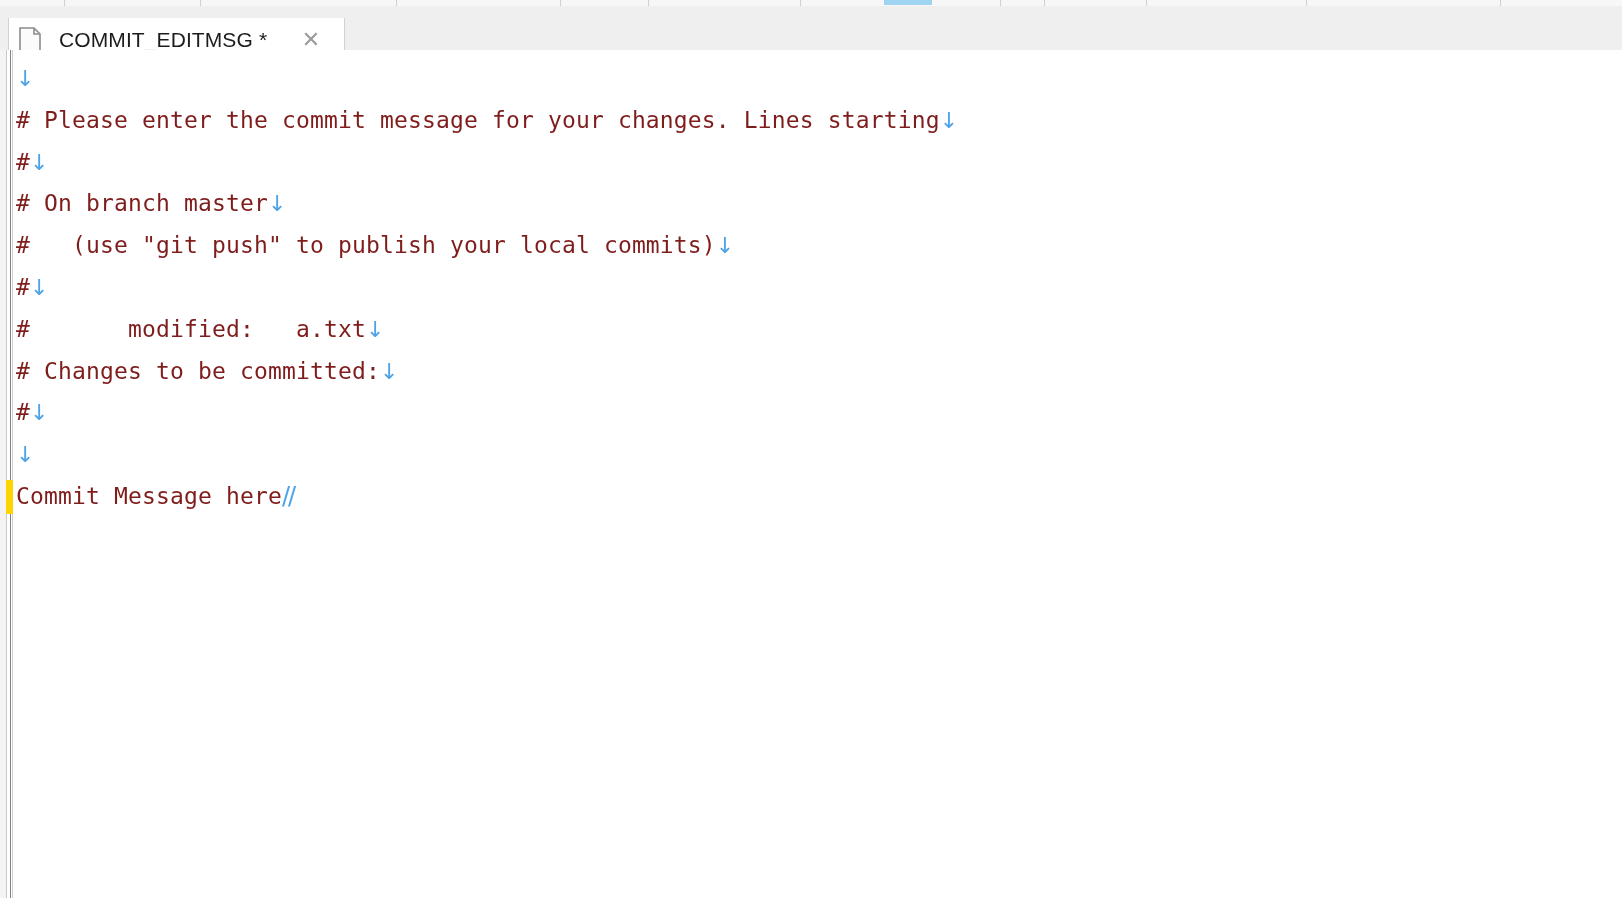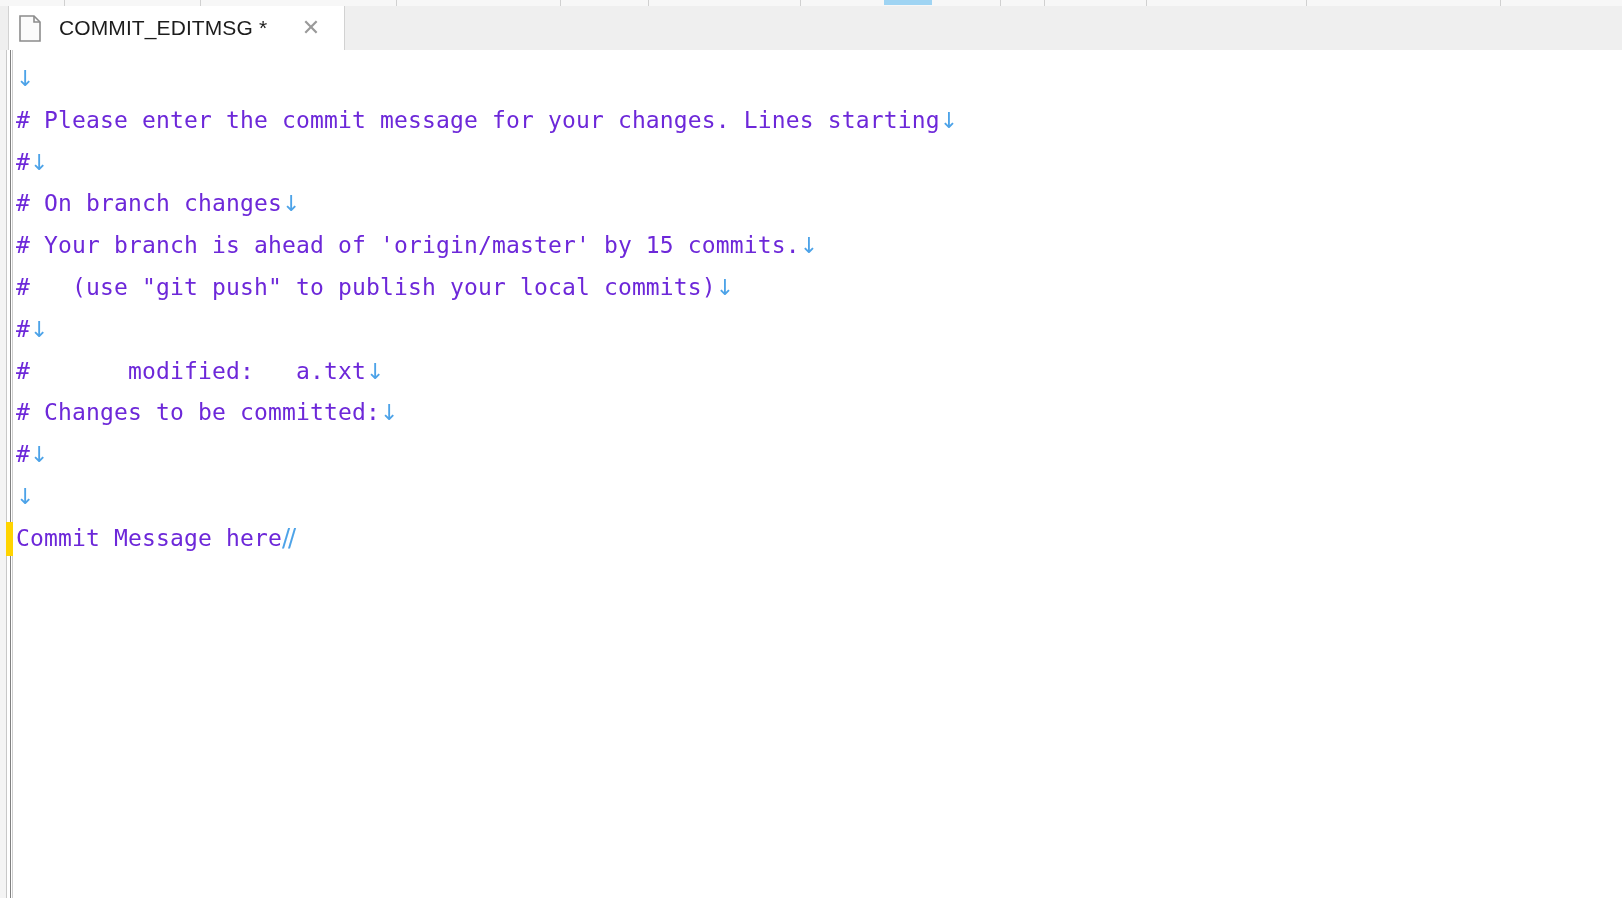--- a/index.html
+++ b/index.html
@@ -49,21 +49,21 @@
   .tabbar {
     position: absolute;
     left: 0; top: 6px;
     width: 1622px;
     height: 44px;
     background: #efefef;
     border-bottom: 1px solid #d2d2d2;
   }
   .tab {
     position: absolute;
-    left: 8px; top: 0px;
+    left: 8px; top: 12px;
     width: 337px;
     height: 44px;
     background: #ffffff;
     border-left: 1px solid #d2d2d2;
     border-right: 1px solid #d2d2d2;
     box-sizing: border-box;
     display: flex;
     align-items: center;
     cursor: default;
   }
@@ -146,21 +146,21 @@
   .line {
     position: relative;
     height: 41.8px;
     line-height: 41.8px;
     white-space: pre;
     font-family: "DejaVu Sans Mono", "Liberation Mono", monospace;
     font-size: 23px;
     color: #1a1a1a;
     letter-spacing: 0.15px;
   }
-  .line .txt { color: #6d28d9; }
+  .line .txt { color: #7f1d1d; }
   .eol {
     color: #4da3e8;
     font-family: "DejaVu Sans", sans-serif;
     font-size: 22px;
   }
   .eof {
     color: #4da3e8;
     font-family: "DejaVu Sans", sans-serif;
     font-size: 24px;
     letter-spacing: -2px;
@@ -208,22 +208,21 @@
   </div>
 
   <div class="editor">
     <div class="left-sliver"></div>
     <div class="editor-rule"></div>
     <div class="editor-rule-2"></div>
     <div class="code" id="code-lines">
         <div class="line"><span class="txt"></span><span class="eol" style="color: rgb(77, 163, 232);">↓</span></div>
         <div class="line"><span class="txt"># Please enter the commit message for your changes. Lines starting</span><span class="eol" style="color: rgb(77, 163, 232);">↓</span></div>
         <div class="line"><span class="txt">#</span><span class="eol" style="color: rgb(77, 163, 232);">↓</span></div>
-        <div class="line"><span class="txt"># On branch changes</span><span class="eol" style="color: rgb(77, 163, 232);">↓</span></div>
-        <div class="line"><span class="txt"># Your branch is ahead of 'origin/master' by 15 commits.</span><span class="eol" style="color: rgb(77, 163, 232);">↓</span></div>
+        <div class="line"><span class="txt"># On branch master</span><span class="eol" style="color: rgb(77, 163, 232);">↓</span></div>
         <div class="line"><span class="txt">#   (use "git push" to publish your local commits)</span><span class="eol" style="color: rgb(77, 163, 232);">↓</span></div>
         <div class="line"><span class="txt">#</span><span class="eol" style="color: rgb(77, 163, 232);">↓</span></div>
         <div class="line"><span class="txt">#       modified:   a.txt</span><span class="eol" style="color: rgb(77, 163, 232);">↓</span></div>
         <div class="line"><span class="txt"># Changes to be committed:</span><span class="eol" style="color: rgb(77, 163, 232);">↓</span></div>
         <div class="line"><span class="txt">#</span><span class="eol" style="color: rgb(77, 163, 232);">↓</span></div>
         <div class="line"><span class="txt"></span><span class="eol" style="color: rgb(77, 163, 232);">↓</span></div>
         <div class="line"><span class="change-marker" style="background: rgb(255, 212, 0);"></span><span class="txt">Commit Message here</span><span class="eof" style="color: rgb(77, 163, 232);">//</span></div>
       </div>
   </div>
 

